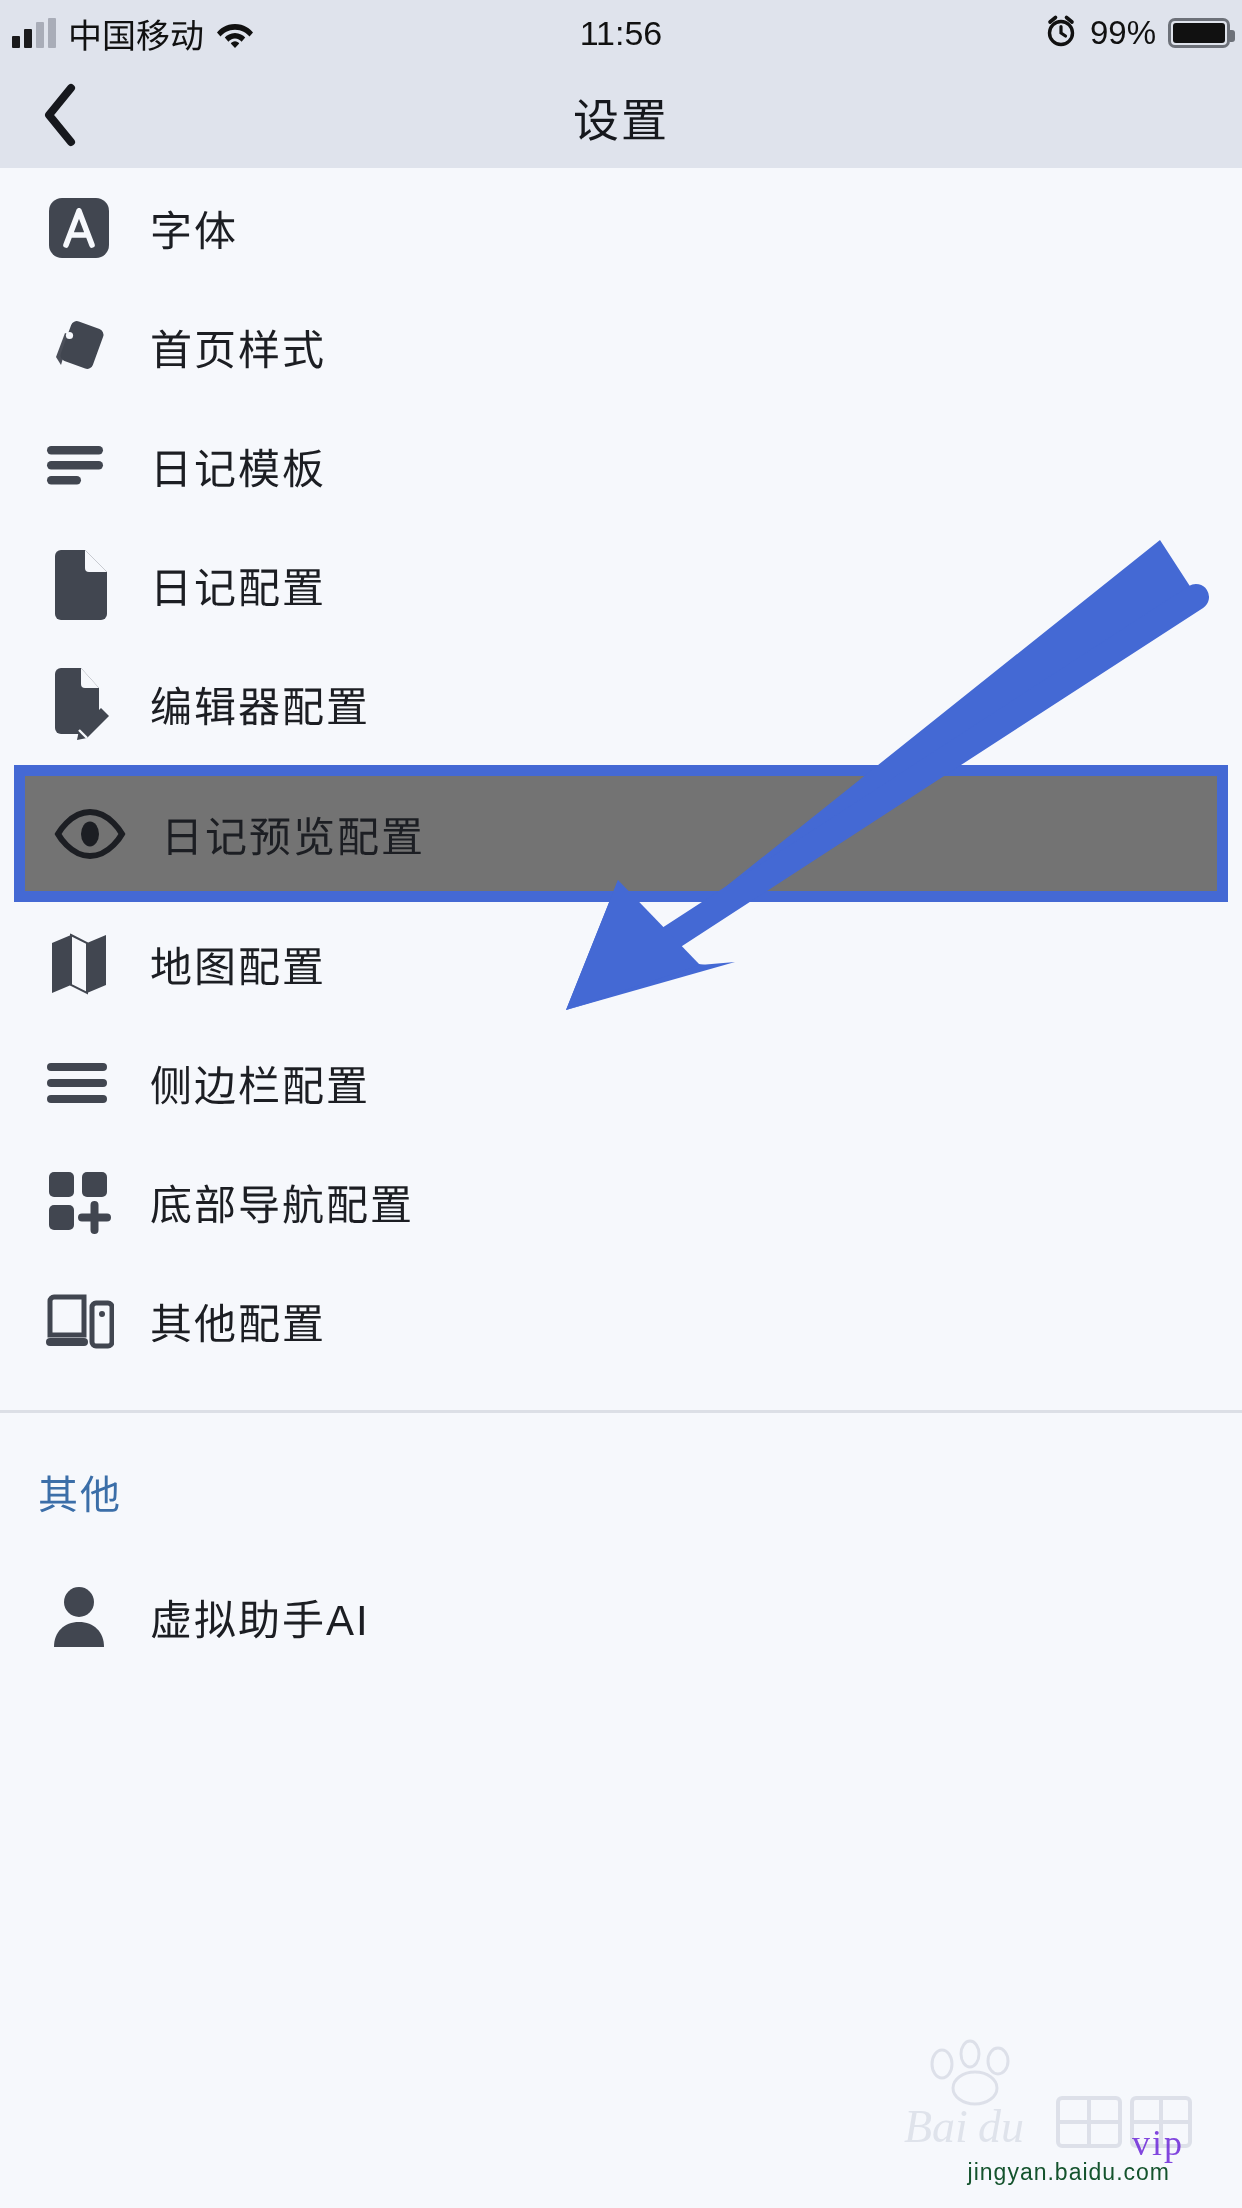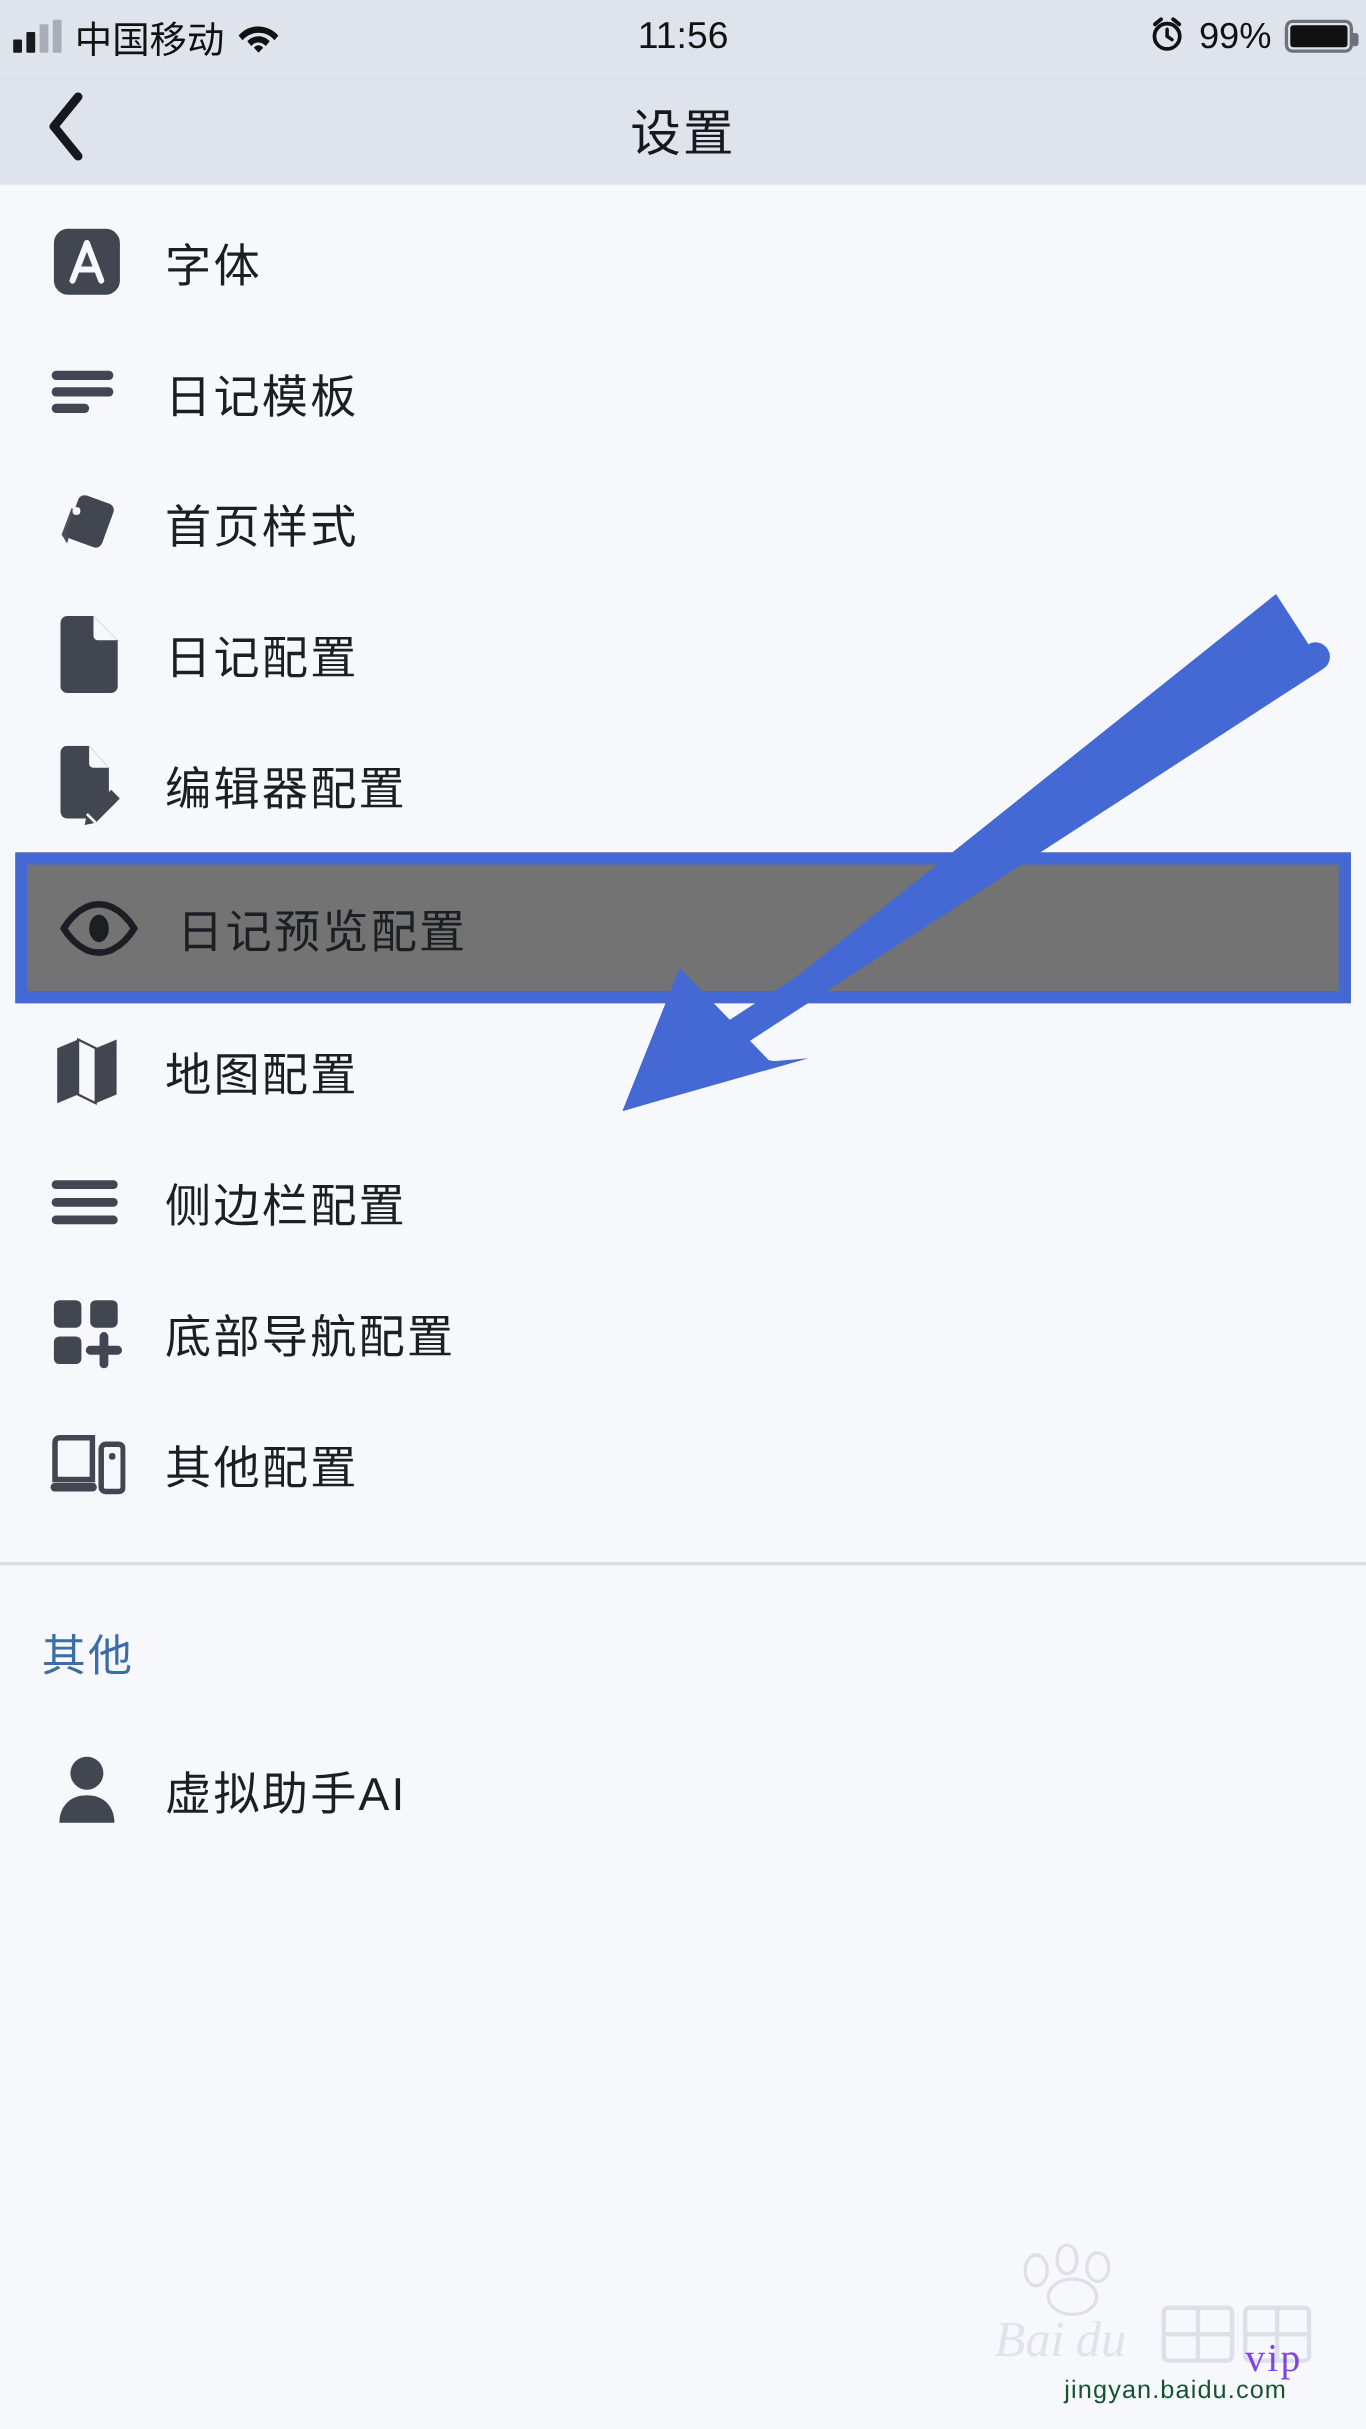--- a/index.html
+++ b/index.html
@@ -61,21 +61,21 @@
     width:120px; display:flex; align-items:center; justify-content:center;
     height:100%;
   }
   #nav-title {
     position:absolute; left:0; right:0; text-align:center;
     font-size:46px; color:#16181d; font-weight:400; letter-spacing:2px;
     pointer-events:none;
   }
 
   
-  #settings-list { background:#f6f8fc; padding-top:10px; }
+  #settings-list { background:#f6f8fc; }
   .row {
     height:119px;
     display:flex;
     align-items:center;
     padding-left:30px;
     background:#f6f8fc;
   }
   .row-icon {
     width:98px; min-width:98px;
     display:flex; align-items:center; justify-content:center;
@@ -183,38 +183,38 @@
       <svg width="64" height="64" viewBox="0 0 64 64">
         <rect x="2" y="2" width="60" height="60" rx="13" fill="#414650"></rect>
         <path d="M32 15 L45 49 M32 15 L19 49 M23.5 39 H40.5" stroke="#f6f8fc" stroke-width="5.6" fill="none" stroke-linecap="round" stroke-linejoin="round"></path>
       </svg>
     </div>
     <div class="row-label">字体</div>
   </div>
 
   <div class="row">
     <div class="row-icon">
+      <svg width="68" height="68" viewBox="0 0 68 68">
+        <path d="M11 44 L20 20 L25 22 L16 52 Z" fill="#414650" opacity=".95"></path>
+        <rect x="20" y="11" width="34" height="42" rx="6" fill="#414650" transform="rotate(20 37 32)"></rect>
+        <circle cx="24.5" cy="22.5" r="3.6" fill="#f6f8fc"></circle>
+      </svg>
+    </div>
+    <div class="row-label">首页样式</div>
+  </div>
+
+  <div class="row">
+    <div class="row-icon">
       <svg width="68" height="44" viewBox="0 0 68 44">
         <rect x="2" y="2" width="56" height="8.5" rx="4.2" fill="#414650"></rect>
         <rect x="2" y="17" width="56" height="8.5" rx="4.2" fill="#414650"></rect>
         <rect x="2" y="32" width="34" height="8.5" rx="4.2" fill="#414650"></rect>
       </svg>
     </div>
     <div class="row-label">日记模板</div>
-  </div>
-
-  <div class="row">
-    <div class="row-icon">
-      <svg width="68" height="68" viewBox="0 0 68 68">
-        <path d="M11 44 L20 20 L25 22 L16 52 Z" fill="#414650" opacity=".95"></path>
-        <rect x="20" y="11" width="34" height="42" rx="6" fill="#414650" transform="rotate(20 37 32)"></rect>
-        <circle cx="24.5" cy="22.5" r="3.6" fill="#f6f8fc"></circle>
-      </svg>
-    </div>
-    <div class="row-label">首页样式</div>
   </div>
 
   <div class="row">
     <div class="row-icon">
       <svg width="60" height="70" viewBox="0 0 60 70">
         <path d="M6 6 a6 6 0 0 1 6 -6 H36 L58 22 V64 a6 6 0 0 1 -6 6 H12 a6 6 0 0 1 -6 -6 Z" fill="#414650"></path>
         <path d="M36 0 V18 a4 4 0 0 0 4 4 H58 Z" fill="#f6f8fc"></path>
       </svg>
     </div>
     <div class="row-label">日记配置</div>

